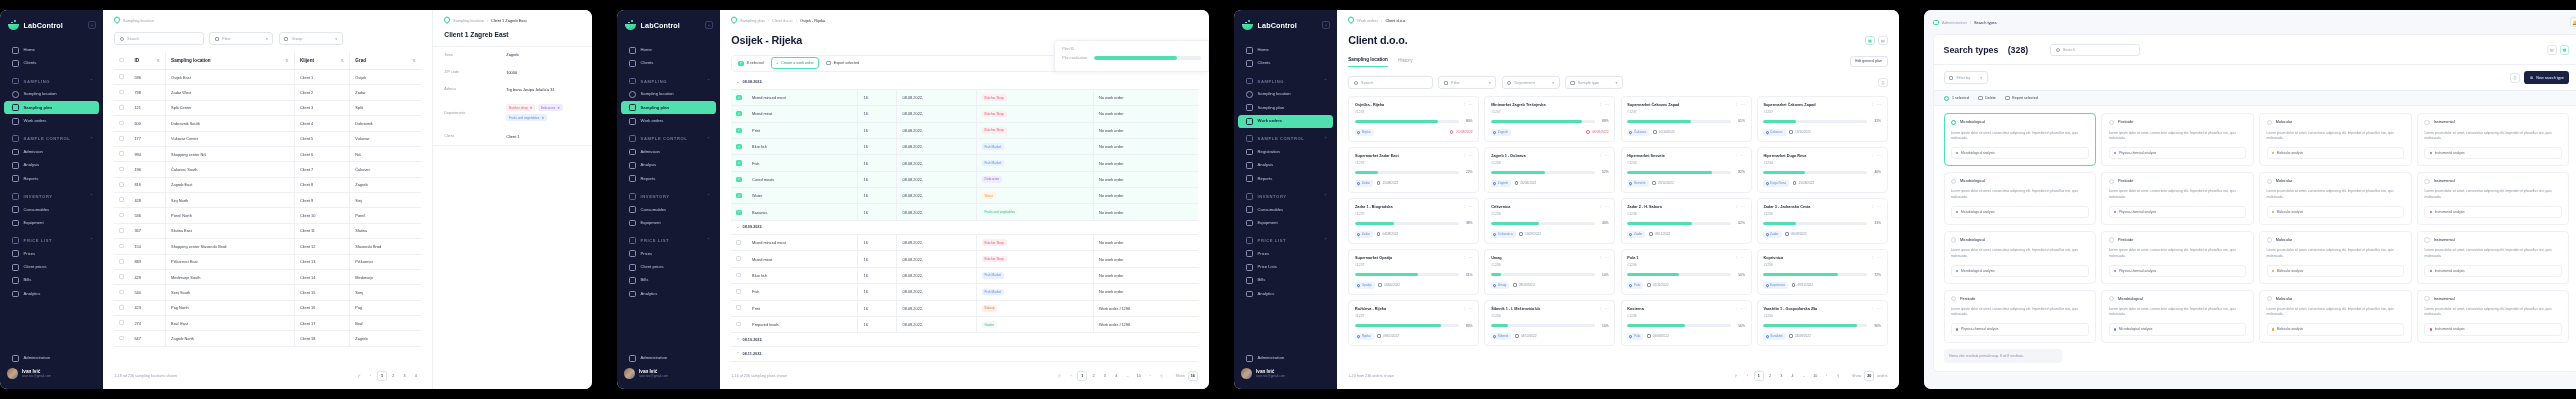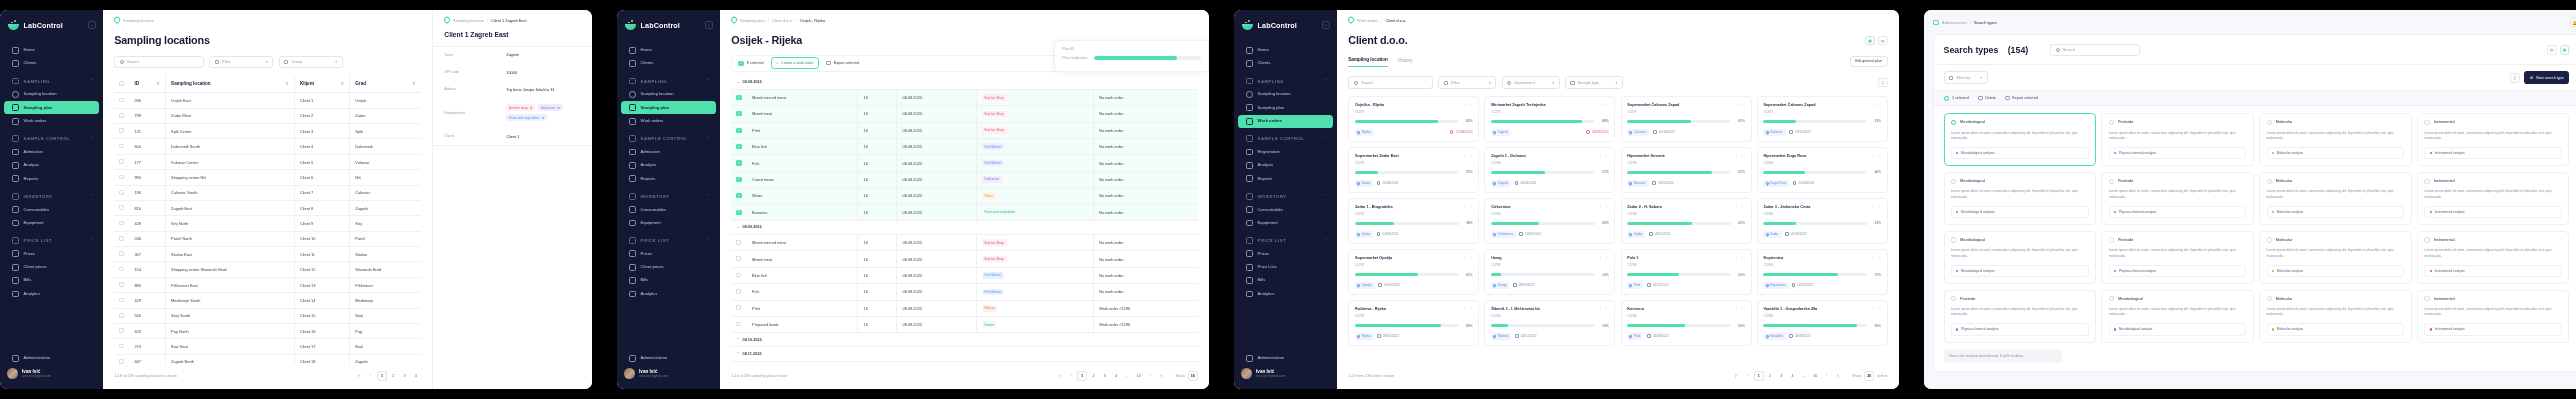--- a/index.html
+++ b/index.html
@@ -335,21 +335,20 @@
           </div>
         </div>
       </div>
     </aside>
 
     <section class="main">
       <div class="crumbs">
         <span class="cico"></span>
         <span>Sampling location</span>
       </div>
-      <h1 class="page-title">Sampling locations</h1>
 
       <div class="toolbar">
         <div class="field f-search">
           <span class="mag"></span>
           <span>Search</span>
         </div>
         <div class="field f-filter">
           <span class="glyph"></span>
           <span>Filter</span>
           <span class="chev">▾</span>
@@ -1586,21 +1585,21 @@
         <span>Administration</span>
             <span class="sep">/</span>
             <span class="cur">Search types</span>
           </div>
         <div class="sq" style="margin-left:auto;margin-top:7.2px">🔔</div>
       </div>
 
       <div class="p4-panel">
         <div class="p4-head">
           <span class="p4-title">Search types</span>
-          <span class="p4-count">(154)</span>
+          <span class="p4-count">(328)</span>
           <div class="field" style="width:90px;margin-left:12.4px">
             <span class="mag"></span>
             <span>Search</span>
           </div>
           <div style="margin-left:auto;display:flex;gap:3.1px">
             <div class="sq">▤</div>
             <div class="sq on">▦</div>
           </div>
         </div>
 

